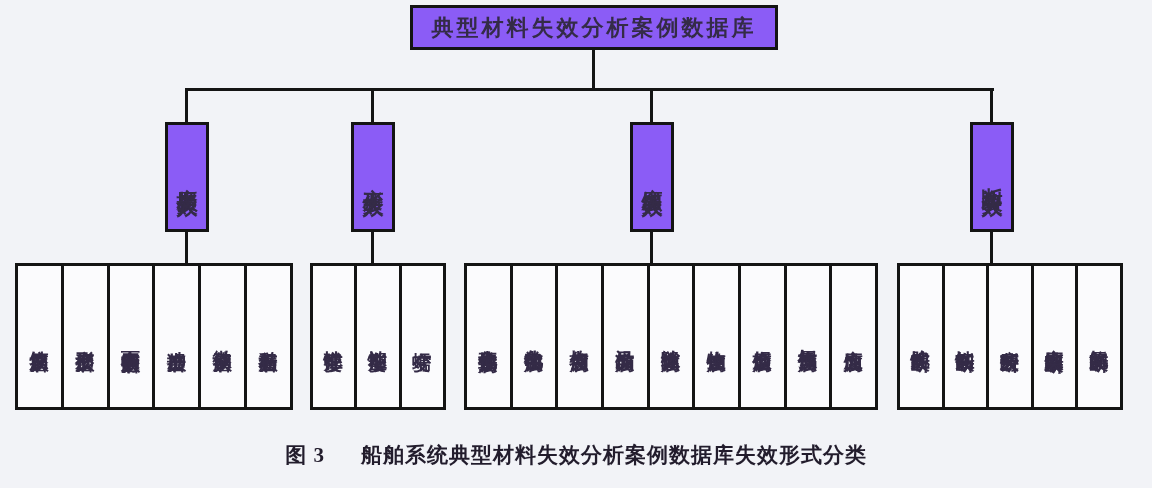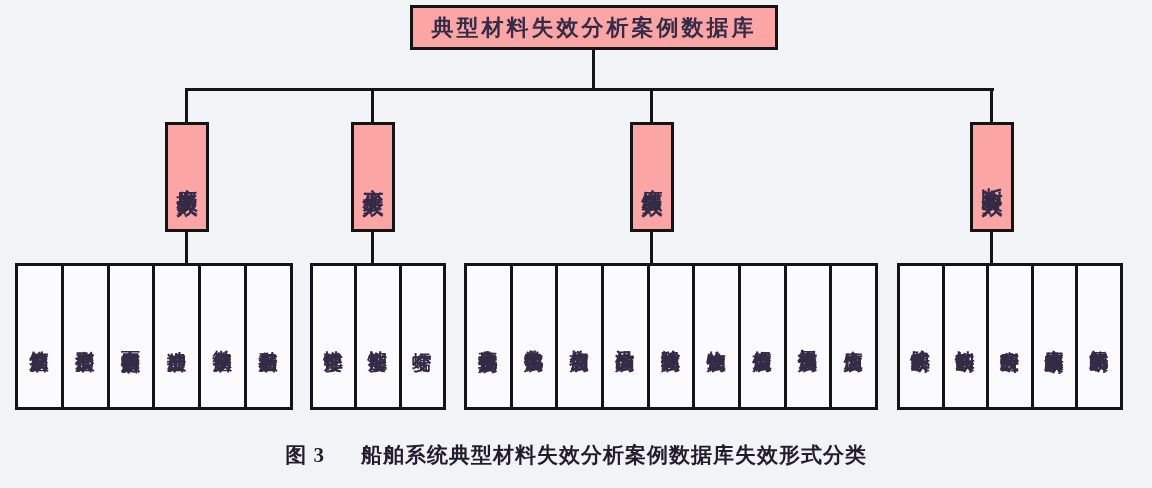--- a/index.html
+++ b/index.html
@@ -11,21 +11,21 @@
   .canvas {
     position: relative;
     width: 1152px;
     height: 488px;
     background: #f2f3f7;
     overflow: hidden;
   }
   
   .node {
     position: absolute;
-    background: #fca5a5;
+    background: #8b5cf6;
     border: 3px solid #141414;
     box-sizing: border-box;
     display: flex;
     align-items: center;
     justify-content: center;
     color: #342b47;
   }
   .root-box {
     left: 410px; top: 5px; width: 368px; height: 45px;
     font-size: 22px;

